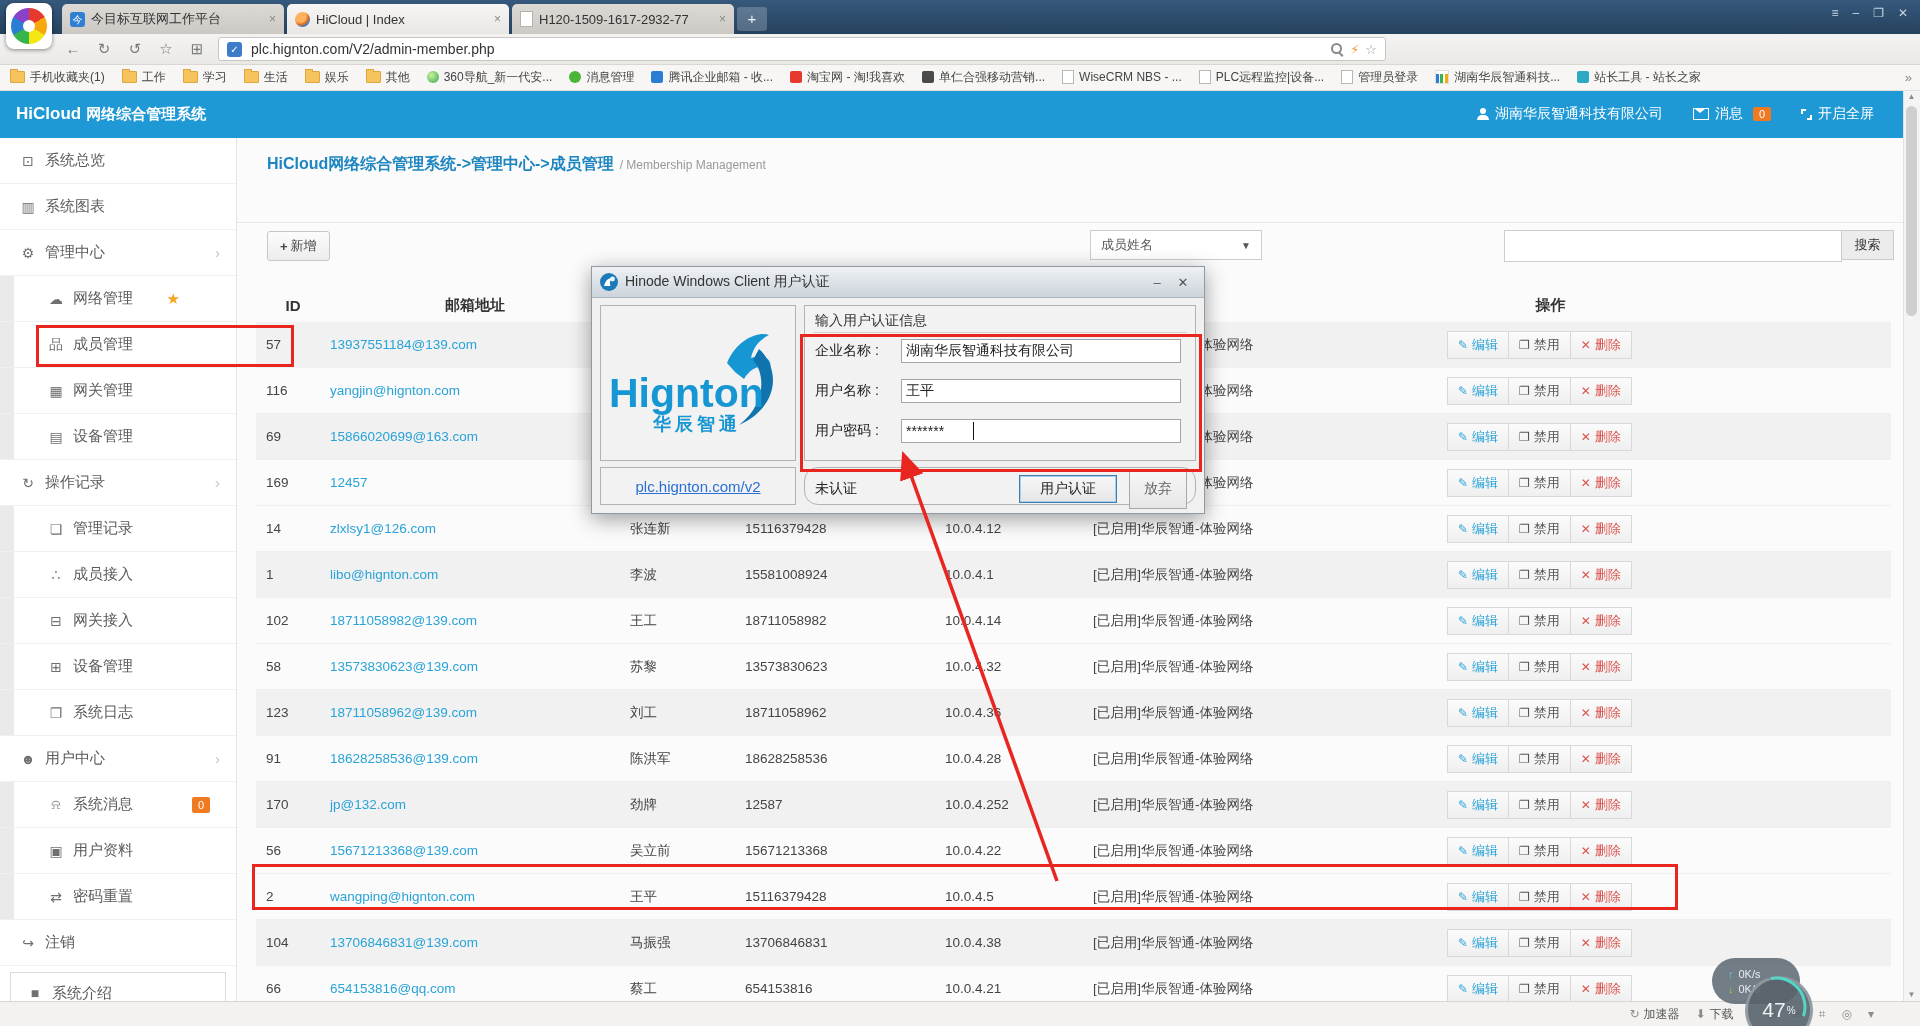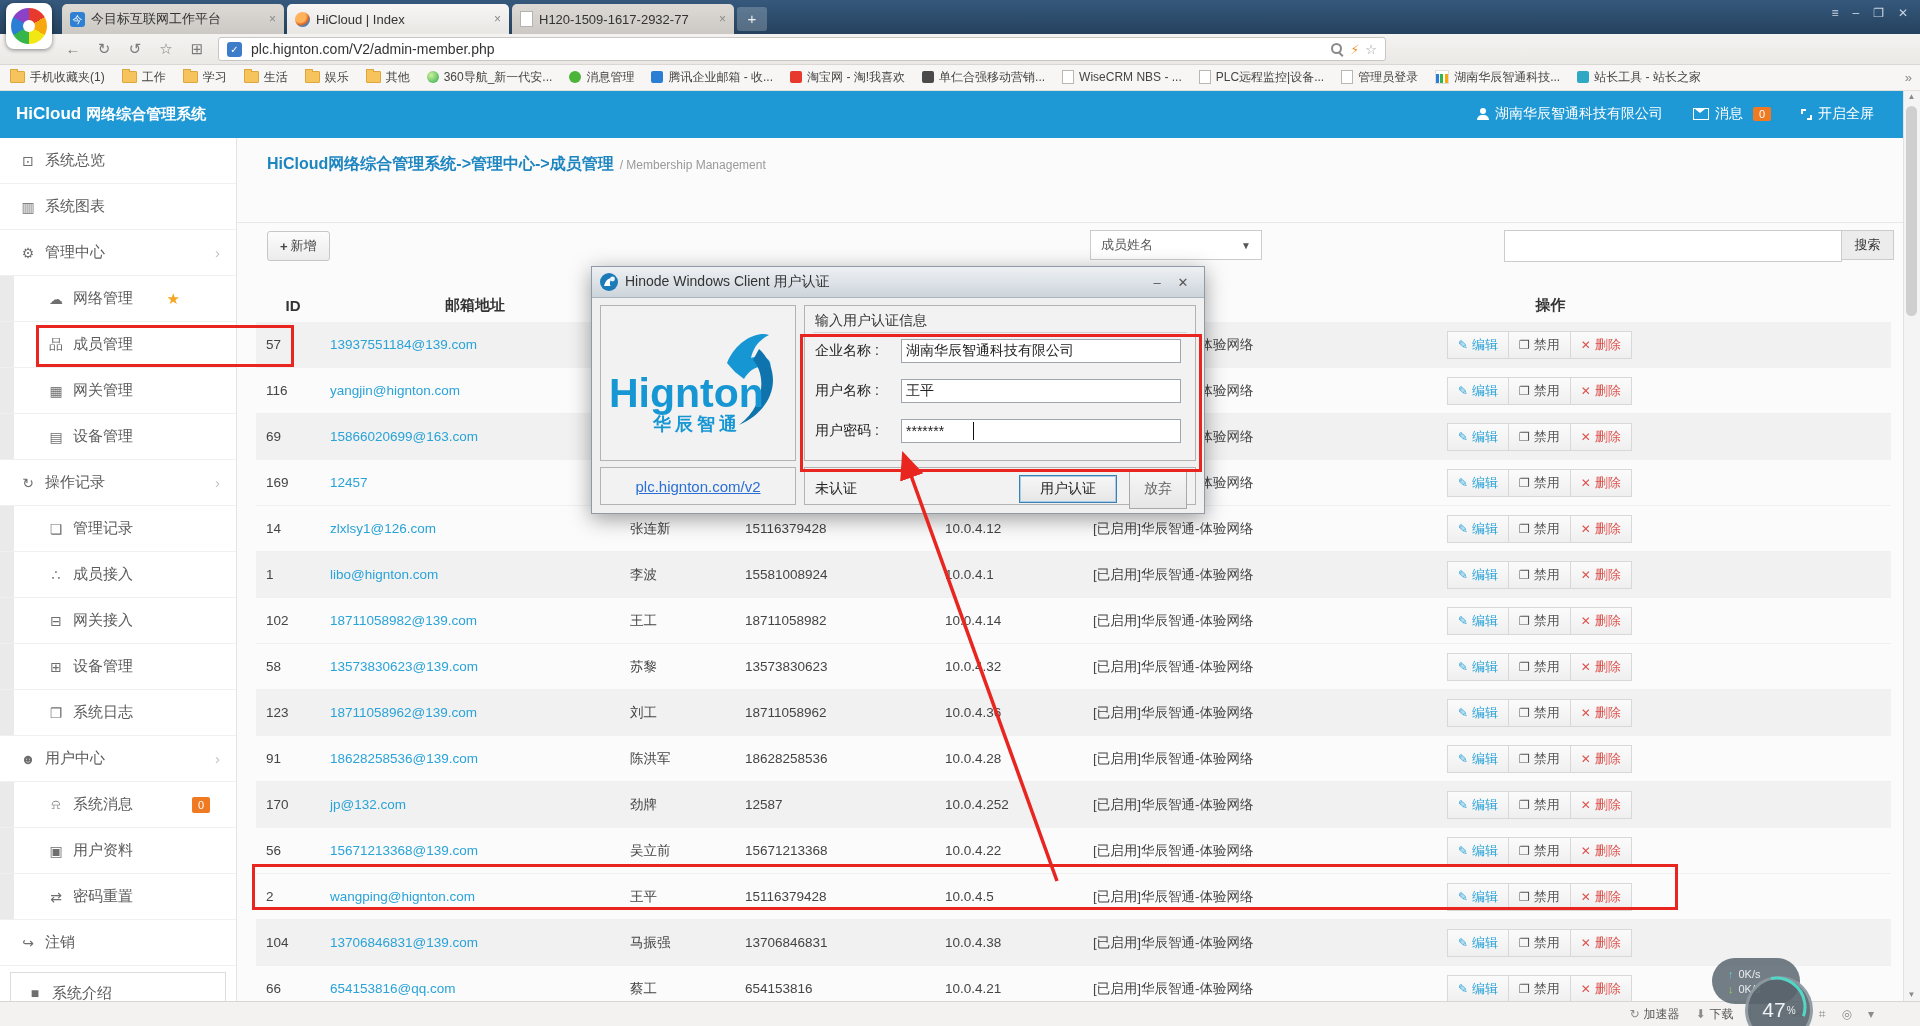--- a/index.html
+++ b/index.html
@@ -141,21 +141,21 @@
   #dlg-linkbox{left:8px;top:200px;width:196px;height:38px;display:flex;align-items:center;justify-content:center;}
   #dlg-link{color:#2a6fd4;text-decoration:underline;font-size:15px;}
   #dlg-right{left:212px;top:38px;width:392px;height:156px;}
   #dlg-group-title{position:absolute;left:10px;top:6px;font-size:14px;color:#333;}
   .gline{position:absolute;left:8px;right:8px;top:26px;border-top:1px solid #d4d4d4;}
   .drow{position:absolute;left:10px;display:flex;align-items:center;height:26px;}
   .drow label{width:86px;font-size:14px;color:#222;flex:none;}
   .drow input{width:270px;height:22px;border:1px solid #9fa6ad;background:#fff;font-size:14px;padding:0 4px;color:#222;
               outline:none;font-family:inherit;}
   .dcaret{position:absolute;left:158px;top:4px;width:1px;height:18px;background:#111;}
-  #dlg-bottom{left:212px;top:200px;width:392px;height:38px;display:flex;align-items:center;padding:6px 8px 0 10px;}
+  #dlg-bottom{left:212px;top:200px;width:392px;height:38px;display:flex;align-items:center;padding:6px 8px 0 10px;border-radius:14px;}
   #dlg-status{font-size:14px;color:#222;}
   #btn-auth{width:98px;height:28px;margin-left:auto;background:linear-gradient(#f7f7f7,#e6e6e6);border:1px solid #3c7fb1;
             box-shadow:inset 0 0 0 1px #a8cdeb;font-size:14px;color:#222;font-family:inherit;}
   #btn-cancel{width:58px;height:39px;margin-left:12px;background:linear-gradient(#f7f7f7,#e6e6e6);border:1px solid #a9a9a9;
               font-size:14px;color:#666;font-family:inherit;}
 
   
   .redrect{position:absolute;border:3px solid #e8251f;z-index:110;pointer-events:none;}
   #rect-sidebar{left:36px;top:325px;width:252px;height:36px;}
   #rect-fields{left:800px;top:334px;width:396px;height:132px;}

